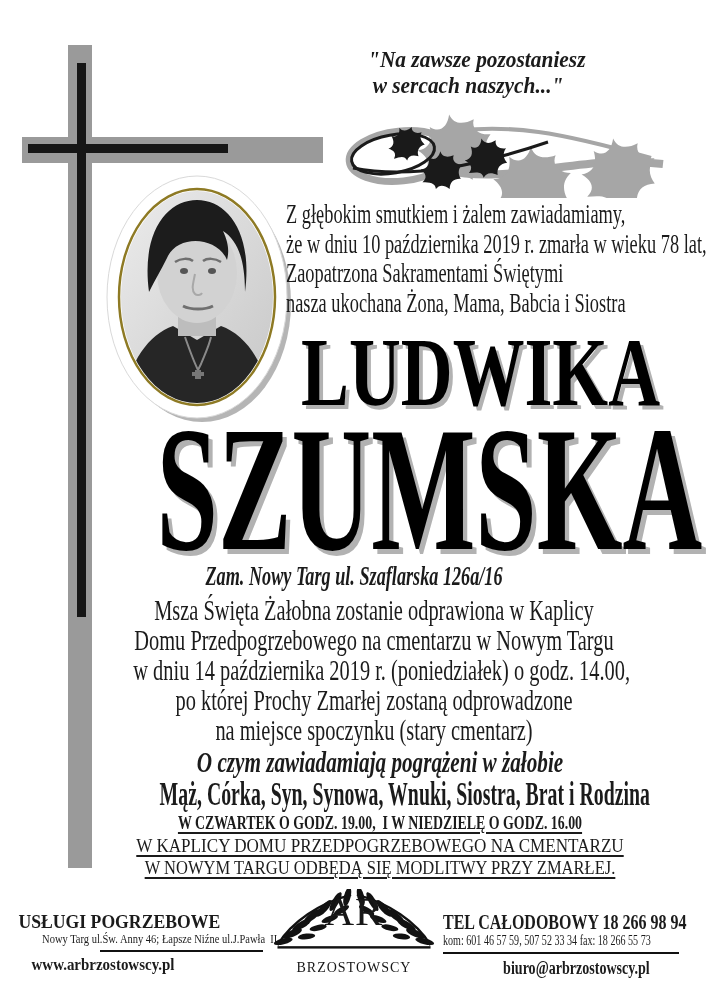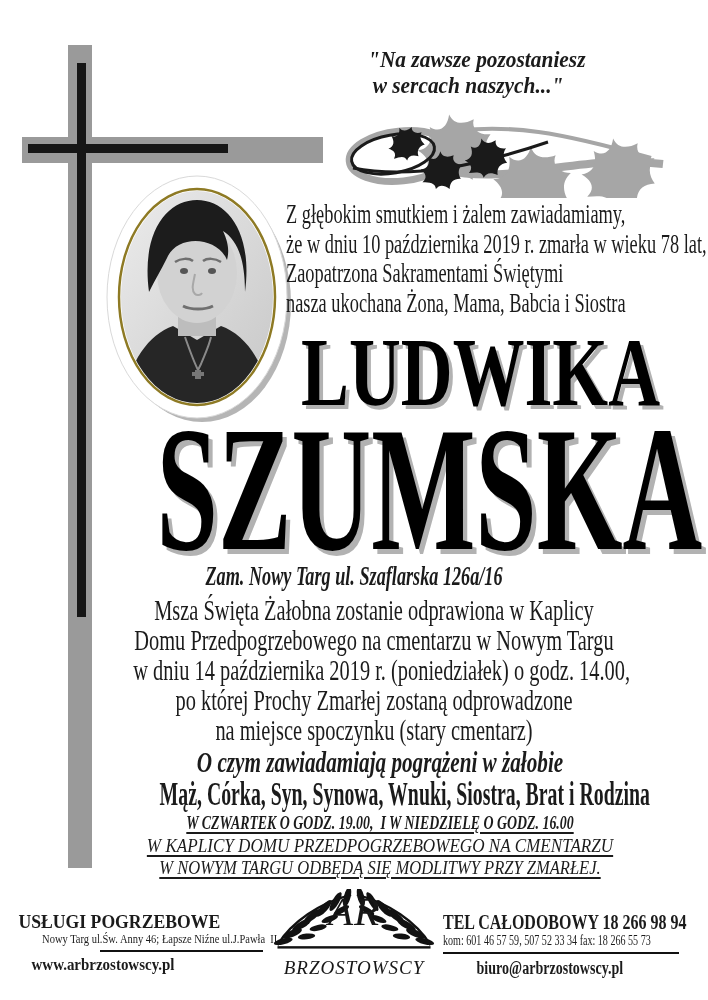--- a/index.html
+++ b/index.html
@@ -43,50 +43,50 @@
 
   .funeral{left:0;top:595px;width:708px;text-align:center;font-size:30px;line-height:30px;
            white-space:nowrap;transform:translateX(20px) scaleX(.68);transform-origin:center top;}
 
   .mourning-heading{left:0;top:746px;width:708px;text-align:center;font-size:29px;font-weight:bold;
            font-style:italic;white-space:nowrap;
            transform:translateX(26px) scaleX(.73);transform-origin:center top;}
   .mourners{left:0;top:776px;width:708px;text-align:center;font-size:33px;font-weight:bold;
            white-space:nowrap;transform:translateX(18px) scaleX(.6);transform-origin:center top;}
 
-  .prayers{left:0;top:812px;width:708px;text-align:center;font-size:19px;line-height:22.6px;font-style:italic;}
+  .prayers{left:0;top:812px;width:708px;text-align:center;font-size:19px;line-height:22.6px;}
   .prayers .pline{white-space:pre;text-decoration:underline;text-underline-offset:3px;
            text-decoration-thickness:1.5px;transform-origin:center top;}
   .prayers .pA{font-weight:bold;transform:translateX(26px) scaleX(.73);}
   .prayers .pB{transform:translateX(26px) scaleX(.9);}
   .prayers .pC{transform:translateX(26px) scaleX(.87);}
 
   
   .foot-left{left:0;top:911px;width:263px;text-align:left;}
   .foot-left .title{font-size:19px;font-weight:bold;line-height:21px;white-space:nowrap;
                     transform:scaleX(.93);transform-origin:right top;}
   .foot-left .addr{font-size:12.5px;line-height:15px;white-space:pre;
                     transform:scaleX(.84);transform-origin:right top;}
   .foot-left .rule{width:163px;height:0;border-top:2px solid #111;margin:3px 0 3px auto;}
   .foot-left .web{font-size:17px;font-weight:bold;line-height:20px;white-space:nowrap;padding-right:3px;
                     transform:scaleX(.88);transform-origin:right top;}
 
-  .foot-right{left:443px;top:911px;width:265px;text-align:center;}
+  .foot-right{left:443px;top:911px;width:265px;text-align:right;}
   .foot-right .phone{font-size:20px;font-weight:bold;line-height:22px;white-space:nowrap;
                     transform:scaleX(.8);transform-origin:left top;}
   .foot-right .kom{font-size:14px;line-height:16px;white-space:nowrap;
                     transform:scaleX(.72);transform-origin:left top;}
   .foot-right .rule{width:236px;height:0;border-top:2px solid #111;margin:3px 0;}
   .foot-right .email{font-size:18px;font-weight:bold;line-height:22px;white-space:nowrap;padding-left:9px;
                     transform:scaleX(.78);transform-origin:left top;}
 
-  .foot-logo{left:267px;top:889px;width:174px;text-align:center;font-style:italic;}
+  .foot-logo{left:267px;top:889px;width:174px;text-align:center;}
   .foot-logo .monogram{position:absolute;left:0;right:0;top:0;text-align:center;
                     font-size:41px;line-height:44px;color:#171717;letter-spacing:1px;}
-  .foot-logo .name{font-size:19px;line-height:24px;letter-spacing:1px;color:#171717;margin-top:1px;
+  .foot-logo .name{font-size:14px;line-height:24px;letter-spacing:1px;color:#171717;margin-top:1px;
                     white-space:nowrap;}
 </style>
 </head>
 <body>
 
 <div class="canvas">
 
   <div>
     <div class="bar gray-v"></div>
     <div class="bar gray-h"></div>

